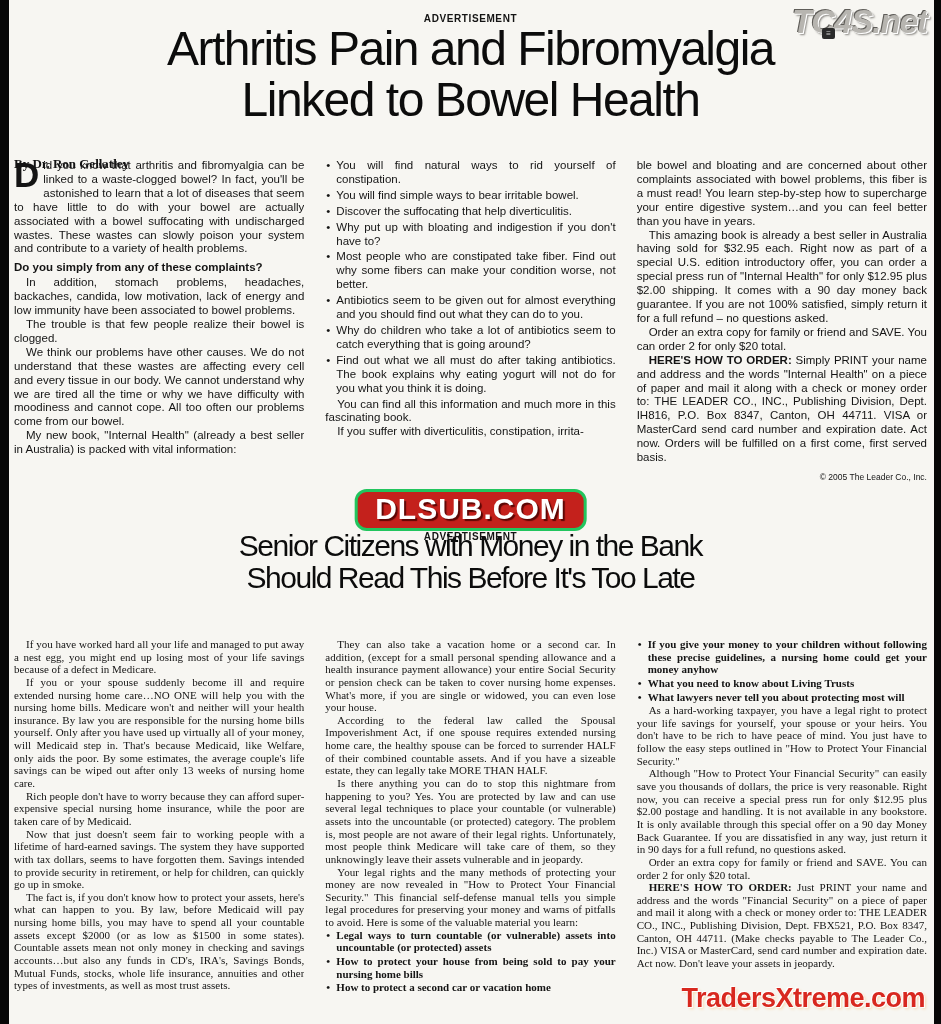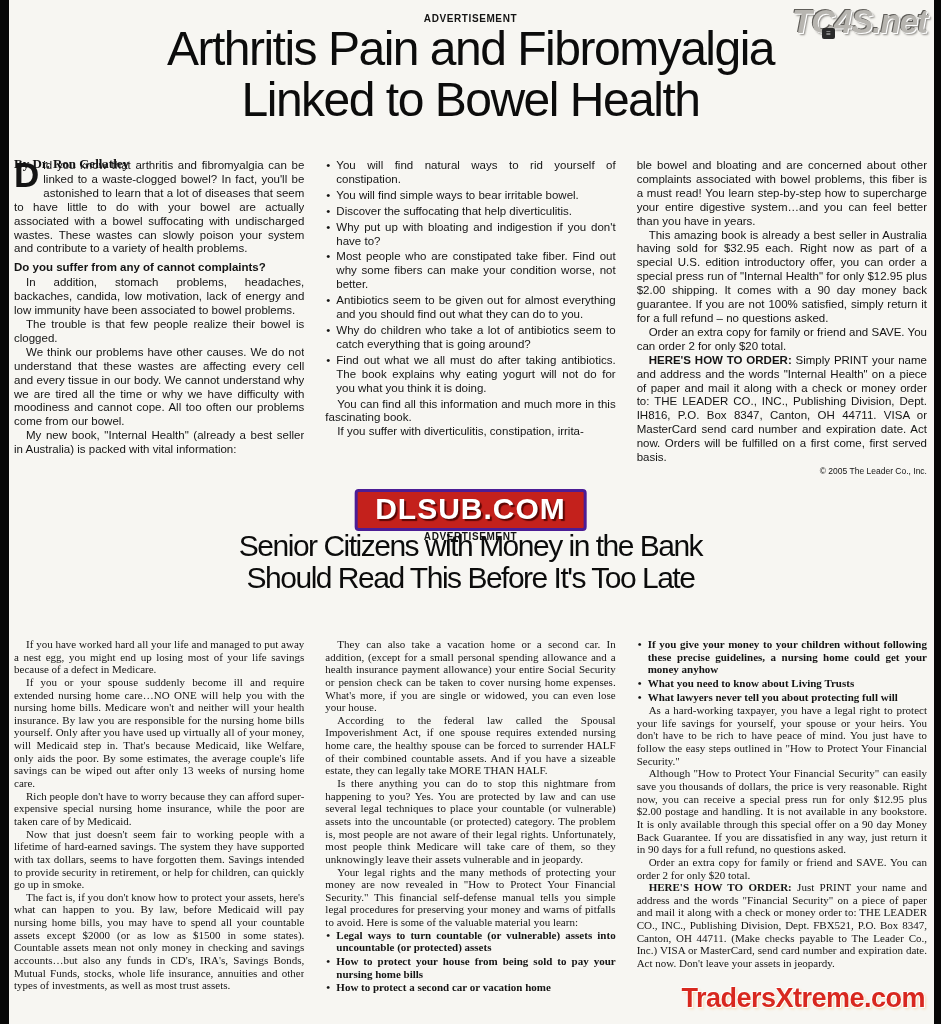--- a/index.html
+++ b/index.html
@@ -40,31 +40,31 @@
   .subhead { font-weight:bold; margin-top:5px; margin-bottom:1px; }
   .b { font-weight:bold; }
 
   ul.bullets { list-style:none; }
   ul.bullets li { position:relative; padding-left:11px; margin-bottom:2px; text-align:justify; }
   ul.bullets li::before { content:"\2022"; position:absolute; left:1px; }
   ul.bbullets { list-style:none; font-weight:bold; }
   ul.bbullets li { position:relative; padding-left:11px; margin-bottom:1px; text-align:justify; }
   ul.bbullets li::before { content:"\2022"; position:absolute; left:1px; }
 
-  .copyright { text-align:right; font-size:8.5px; margin-top:1px; }
+  .copyright { text-align:right; font-size:8.5px; margin-top:7px; }
 
   
   #wm-top { position:absolute; top:3px; right:14px; z-index:6;
     font-size:33px; font-weight:bold; font-style:italic; letter-spacing:-1px;
     color:#b7b5b0; text-shadow:1px 1px 0 #ffffff, -1px -1px 0 #5f5d59, 2px 2px 2px #8a8884; }
   #wm-top-icon { position:absolute; top:28px; right:106px; z-index:7; width:13px; height:11px;
     background:#2a2a2a; border-radius:2px; color:#cfcfcf; font-size:8px; line-height:11px;
     text-align:center; font-style:normal; }
   #wm-mid { position:absolute; top:489px; left:50%; transform:translateX(-50%); z-index:6;
-    background:#c4211c; color:#ffffff; border:3px solid #4c1d95; border-radius:4px;
+    background:#c4211c; color:#ffffff; border:3px solid #22c55e; border-radius:12px;
     padding:0 18px 2px 18px; font-size:30px; font-weight:bold; letter-spacing:1px;
     text-shadow:2px 2px 1px #5c0705; white-space:nowrap; }
   #wm-bottom { position:absolute; top:983px; right:16px; z-index:6;
     font-size:27px; font-weight:bold; letter-spacing:-.5px; color:#d8281f;
     text-shadow:0 0 2px #fff, 1px 1px 0 #fff, -1px -1px 0 #fff, 2px 2px 3px #f7d9b0;
     white-space:nowrap; }
 </style>
 </head>
 <body>
 
@@ -79,21 +79,21 @@
       <div>Arthritis Pain and Fibromyalgia</div>
       <div>Linked to Bowel Health</div>
     </div>
 
   <div id="ad1-byline">By Dr. Ron Gellatley</div>
 
   <div id="ad1-cols" class="cols">
 
     <div class="col">
       <p class="intro">Did you know that arthritis and fibromyalgia can be linked to a waste-clogged bowel? In fact, you'll be astonished to learn that a lot of diseases that seem to have little to do with your bowel are actually associated with a bowel suffocating with undischarged wastes. These wastes can slowly poison your system and contribute to a variety of health problems.</p>
-      <p class="subhead">Do you suffer from any of cannot complaints?</p>
+      <p class="subhead">Do you simply from any of these complaints?</p>
       <div class="plist">
           <p>In addition, stomach problems, headaches, backaches, candida, low motivation, lack of energy and low immunity have been associated to bowel problems.</p>
           <p>The trouble is that few people realize their bowel is clogged.</p>
           <p>We think our problems have other causes. We do not understand that these wastes are affecting every cell and every tissue in our body. We cannot understand why we are tired all the time or why we have difficulty with moodiness and cannot cope. All too often our problems come from our bowel.</p>
           <p>My new book, "Internal Health"  (already a best seller in Australia) is packed with vital information:</p>
         </div>
     </div>
 
     <div class="col">
       <ul class="bullets">
@@ -157,21 +157,21 @@
           <li>Legal ways to turn countable (or vulnerable) assets into uncountable (or protected) assets</li>
           <li>How to protect your house from being sold to pay your nursing home bills</li>
           <li>How to protect a second car or vacation home</li>
         </ul>
     </div>
 
     <div class="col">
       <ul class="bbullets">
           <li>If you give your money to your children without following these precise guidelines, a nursing home could get your money anyhow</li>
           <li>What you need to know about Living Trusts</li>
-          <li>What lawyers never tell you about protecting full will</li>
+          <li>What lawyers never tell you about protecting most will</li>
         </ul>
       <div class="plist">
           <p>As a hard-working taxpayer, you have a legal right to protect your life savings for yourself, your spouse or your heirs. You don't have to be rich to have peace of mind. You just have to follow the easy steps outlined in "How to Protect Your Financial Security."</p>
           <p>Although "How to Protect Your Financial Security" can easily save you thousands of dollars, the price is very reasonable. Right now, you can receive a special press run for only $12.95 plus $2.00 postage and handling. It is not available in any bookstore. It is only available through this special offer on a 90 day Money Back Guarantee. If you are dissatisfied in any way, just return it in 90 days for a full refund, no questions asked.</p>
           <p>Order an extra copy for family or friend and SAVE. You can order 2 for only $20 total.</p>
         </div>
       <p class="indent">
         <span class="b">HERE'S HOW TO ORDER:</span>
         <span>Just PRINT your name and address and the words "Financial Security" on a piece of paper and mail it along with a check or money order to: THE LEADER CO., INC., Publishing Division, Dept. FBX521, P.O. Box 8347, Canton, OH 44711. (Make checks payable to The Leader Co., Inc.) VISA or MasterCard, send card number and expiration date. Act now. Don't leave your assets in jeopardy.</span>
       </p>

